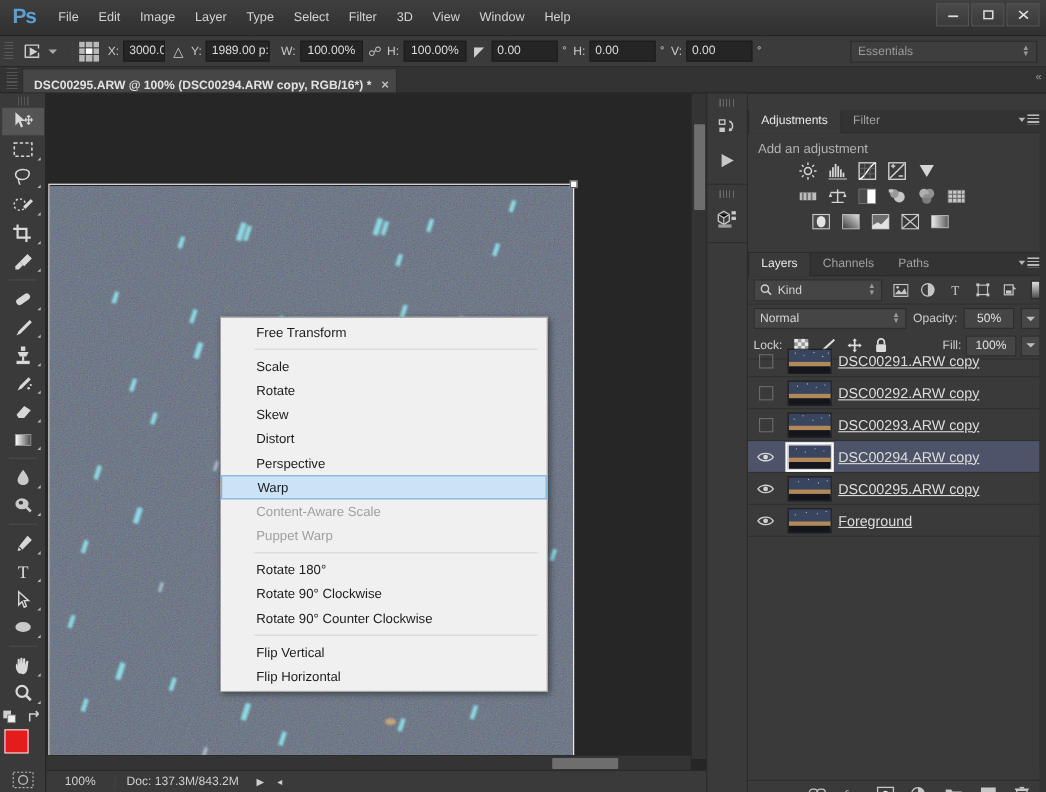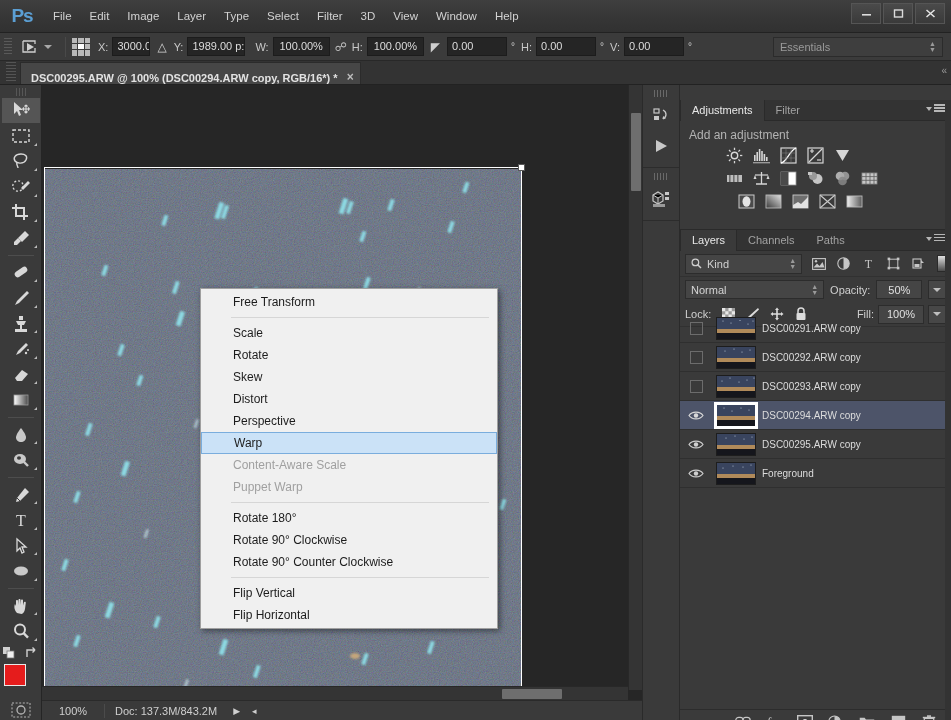--- a/index.html
+++ b/index.html
@@ -227,21 +227,21 @@
   .layer-row {
     display:flex; align-items:center; height:29px;
     border-bottom:1px solid #2f2f2f; padding-left:2px;
   }
   .layer-row.active { background:#4d5469; }
   .eye-cell { width:28px; display:flex; align-items:center; justify-content:center;}
   .eye-box { width:13px;height:13px;border:1px solid #6c6c6c; background:transparent;}
   .thumb-cell { width:52px; display:flex; align-items:center; justify-content:center;}
   .lthumb { width:40px;height:23px; border:1px solid #1d1d1d; position:relative; overflow:hidden;}
   .lthumb.selected { outline:2px solid #fff; outline-offset:0px; border-color:#fff;}
-  .lname { font-size:10px; color:#dcdcdc; }
+  .lname { font-size:13px; color:#dcdcdc;text-decoration:underline; }
   .layer-list-scroll { position:absolute; right:0; top:0; width:6px; height:390px; background:#333;}
 
   .lp-bottom {
     position:absolute; left:0; bottom:0; width:271px; height:26px;
     background:#3a3a3a; border-top:1px solid #2c2c2c;
     display:flex; align-items:center; justify-content:flex-end; gap:15px; padding-right:14px;
   }
   .lpb-ic { width:16px;height:16px;display:flex;align-items:flex-start;justify-content:center;color:#c6c6c6;}
   .panel-right-edge { position:absolute; right:0; top:0; width:6px; height:635px; background:#333;}
 </style>

